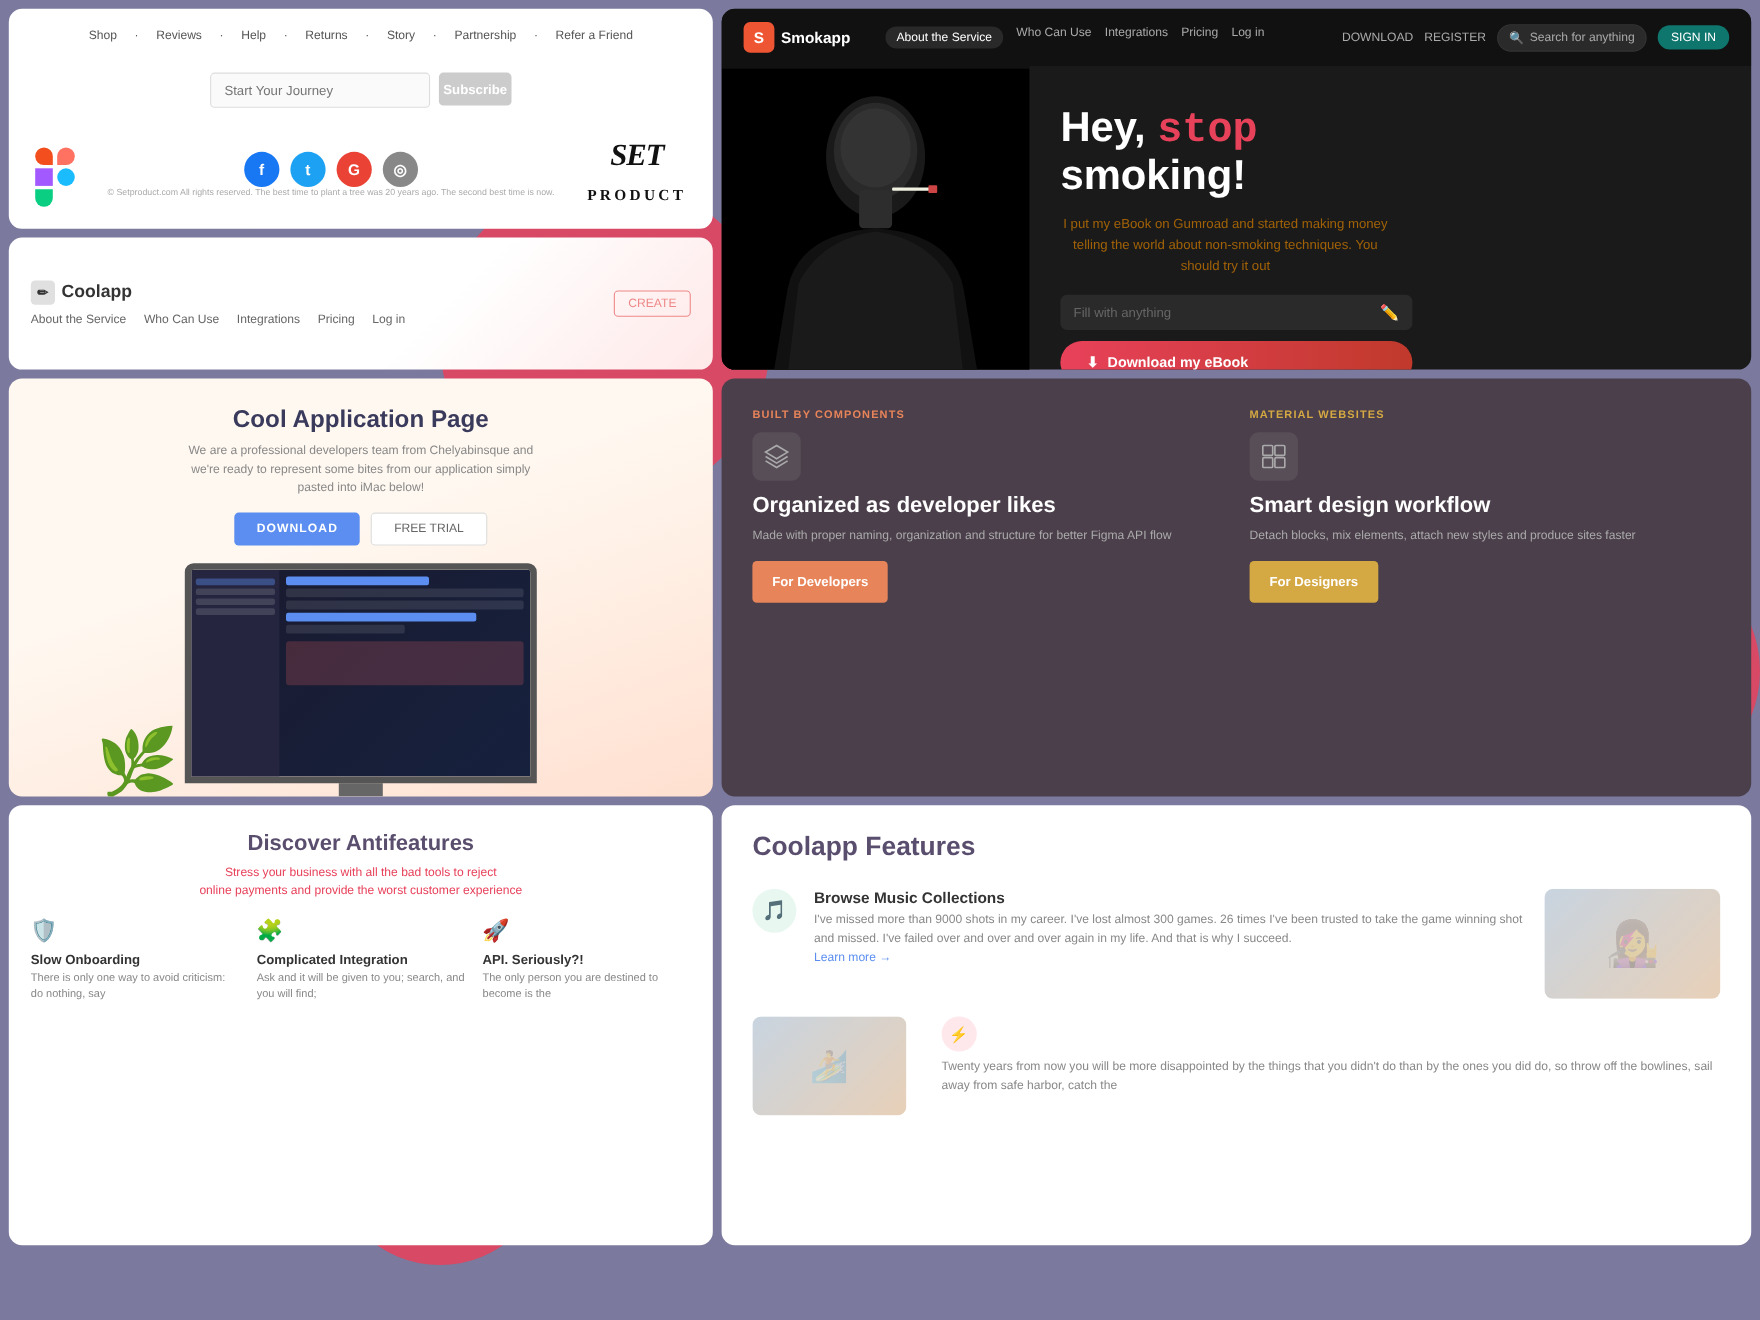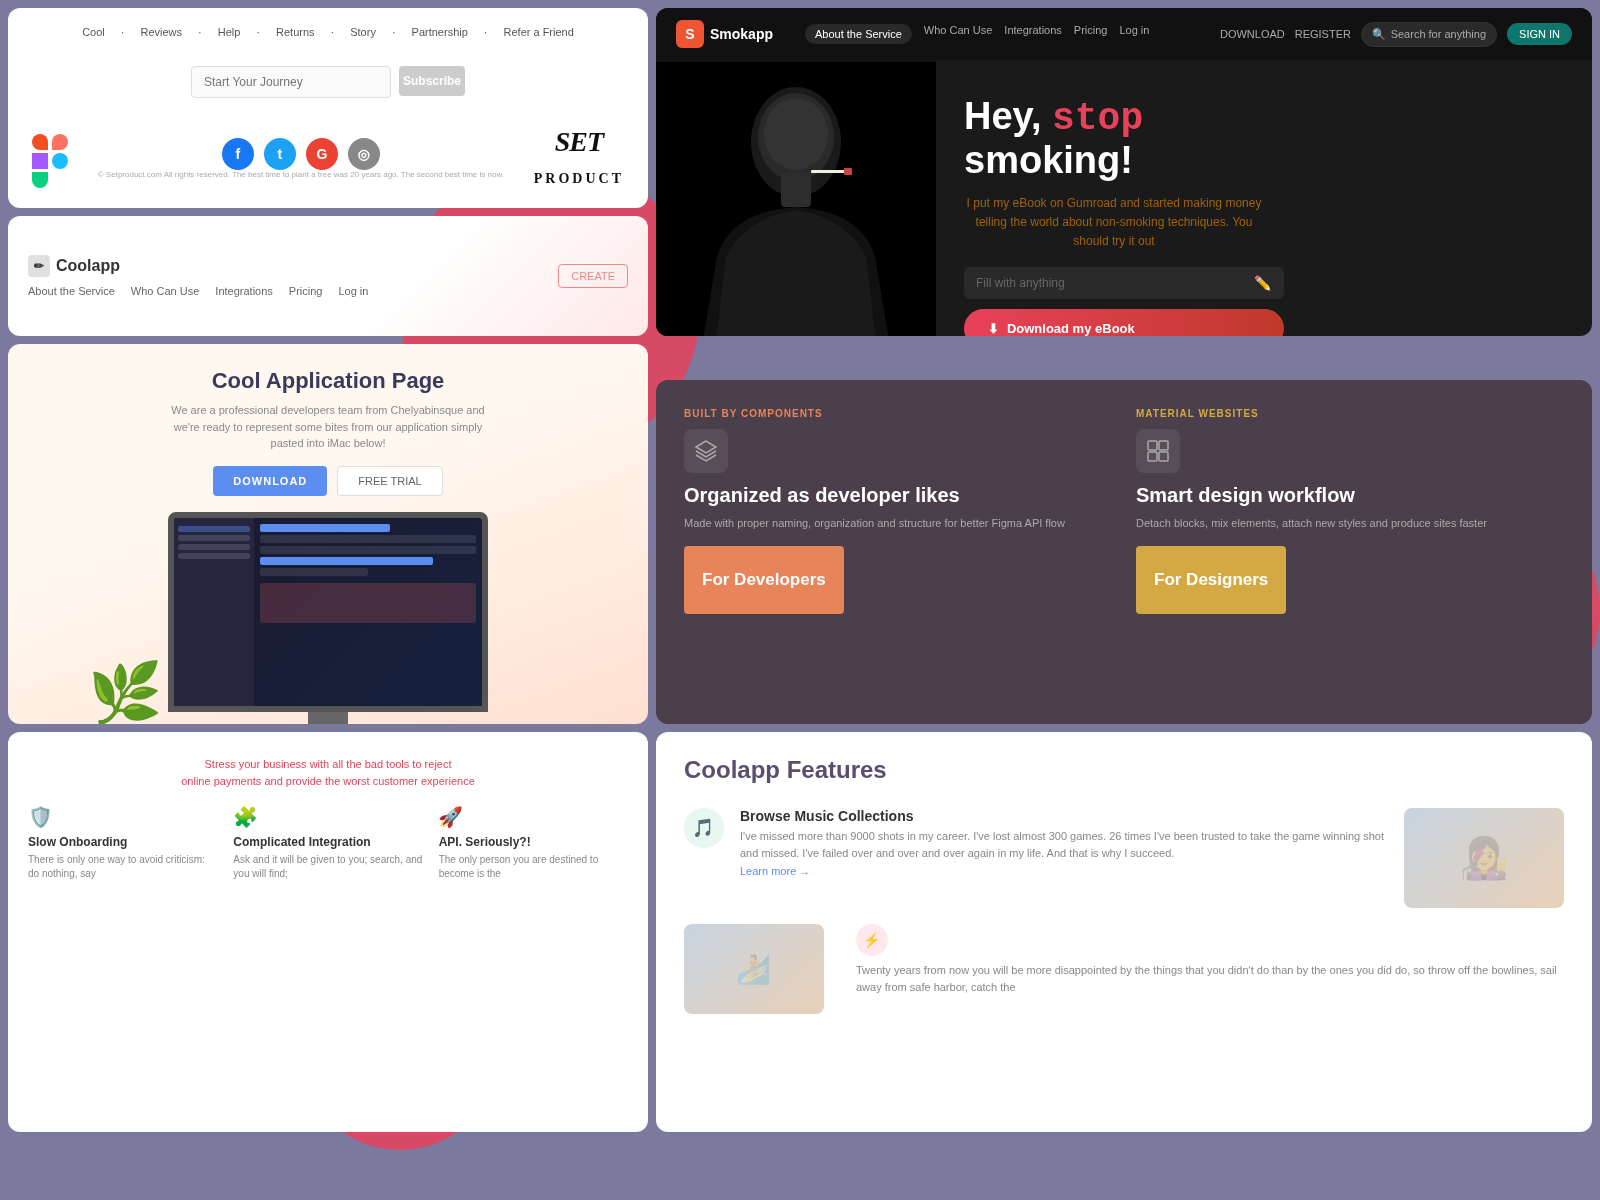--- a/index.html
+++ b/index.html
@@ -356,21 +356,20 @@
     
     .card-components {
       grid-column: 2;
       grid-row: 3;
       background: #4a3f4a;
       padding: 28px 28px;
       display: grid;
       grid-template-columns: 1fr 1fr;
       gap: 24px;
       position: relative;
-      margin-top: 36px;
     }
     .component-item {}
     .component-tag {
       font-size: 10px; font-weight: 700;
       text-transform: uppercase; letter-spacing: 1px;
       margin-bottom: 10px;
     }
     .tag-orange { color: #e8845a; }
     .tag-yellow { color: #d4a843; }
     .component-icon {
@@ -382,23 +381,23 @@
     }
     .component-heading {
       font-size: 20px; font-weight: 800; color: #fff;
       line-height: 1.2; margin-bottom: 8px;
     }
     .component-desc {
       font-size: 11px; color: #aaa; line-height: 1.5;
     }
     .component-btn {
       margin-top: 14px;
-      padding: 24px 18px;
+      padding: 12px 18px;
       border: none; border-radius: 4px;
-      font-size: 17px; font-weight: 600; cursor: pointer;
+      font-size: 12px; font-weight: 600; cursor: pointer;
     }
     .btn-orange { background: #e8845a; color: #fff; }
     .btn-yellow { background: #d4a843; color: #fff; }
 
     
     .card-features {
       grid-column: 2;
       grid-row: 4;
       background: #fff;
       padding: 24px 28px;
@@ -512,21 +511,21 @@
 <body>
 
 <div class="blob-pink-top"></div>
 <div class="blob-pink-right"></div>
 <div class="blob-pink-bottom"></div>
 
 <div class="grid">
 
   <div class="card card-setproduct">
     <div class="nav-bar">
-      <span>Cool</span>
+      <span>Shop</span>
       <span class="nav-sep">·</span>
       <span>Reviews</span>
       <span class="nav-sep">·</span>
       <span>Help</span>
       <span class="nav-sep">·</span>
       <span>Returns</span>
       <span class="nav-sep">·</span>
       <span>Story</span>
       <span class="nav-sep">·</span>
       <span>Partnership</span>
@@ -733,20 +732,21 @@
         </div>
       </div>
       <div class="feature-content" style="margin-left:16px;">
         <div class="feature-icon-wrap fi-red" style="width:32px;height:32px;font-size:14px;margin-bottom:6px;">⚡</div>
         <div class="feature-desc">Twenty years from now you will be more disappointed by the things that you didn't do than by the ones you did do, so throw off the bowlines, sail away from safe harbor, catch the</div>
       </div>
     </div>
   </div>
 
   <div class="card card-antifeatures">
+    <div class="anti-title">Discover Antifeatures</div>
     <div class="anti-subtitle">
       <span>Stress your business with all the bad tools to reject<br>online payments and provide the worst customer experience</span>
     </div>
     <div class="anti-features">
       <div class="anti-feature">
         <div class="anti-feature-icon">🛡️</div>
         <div class="anti-feature-name">Slow Onboarding</div>
         <div class="anti-feature-desc">There is only one way to avoid criticism: do nothing, say</div>
       </div>
       <div class="anti-feature">

